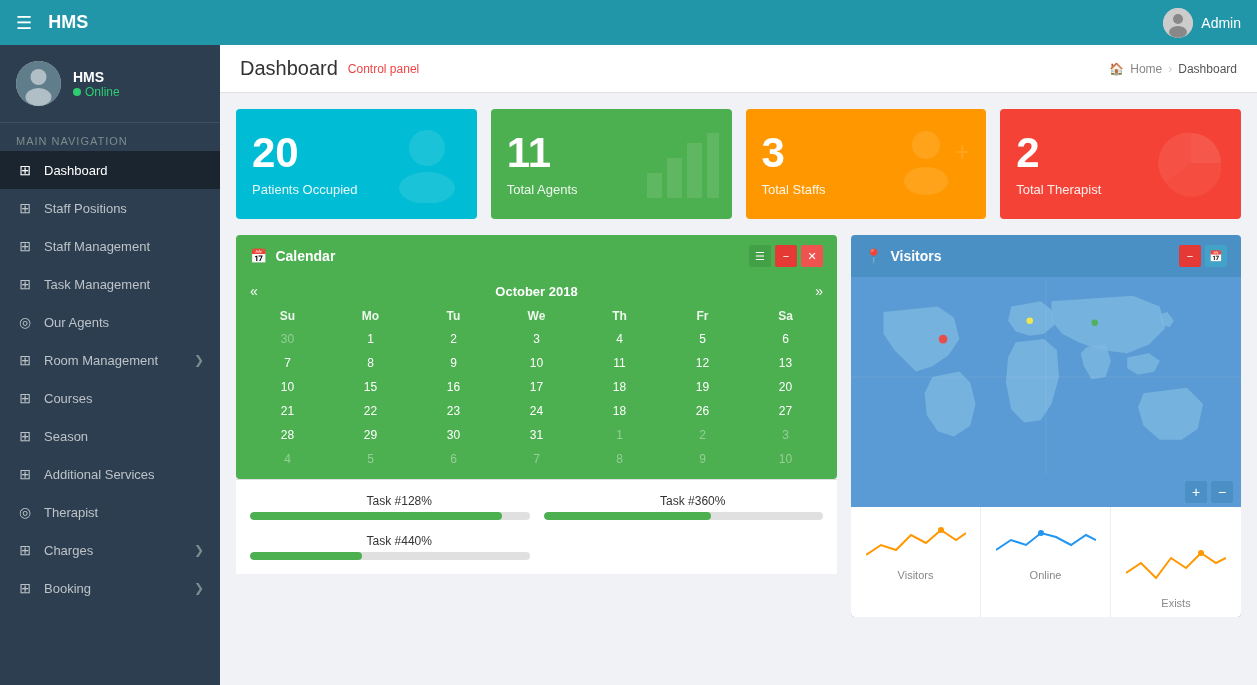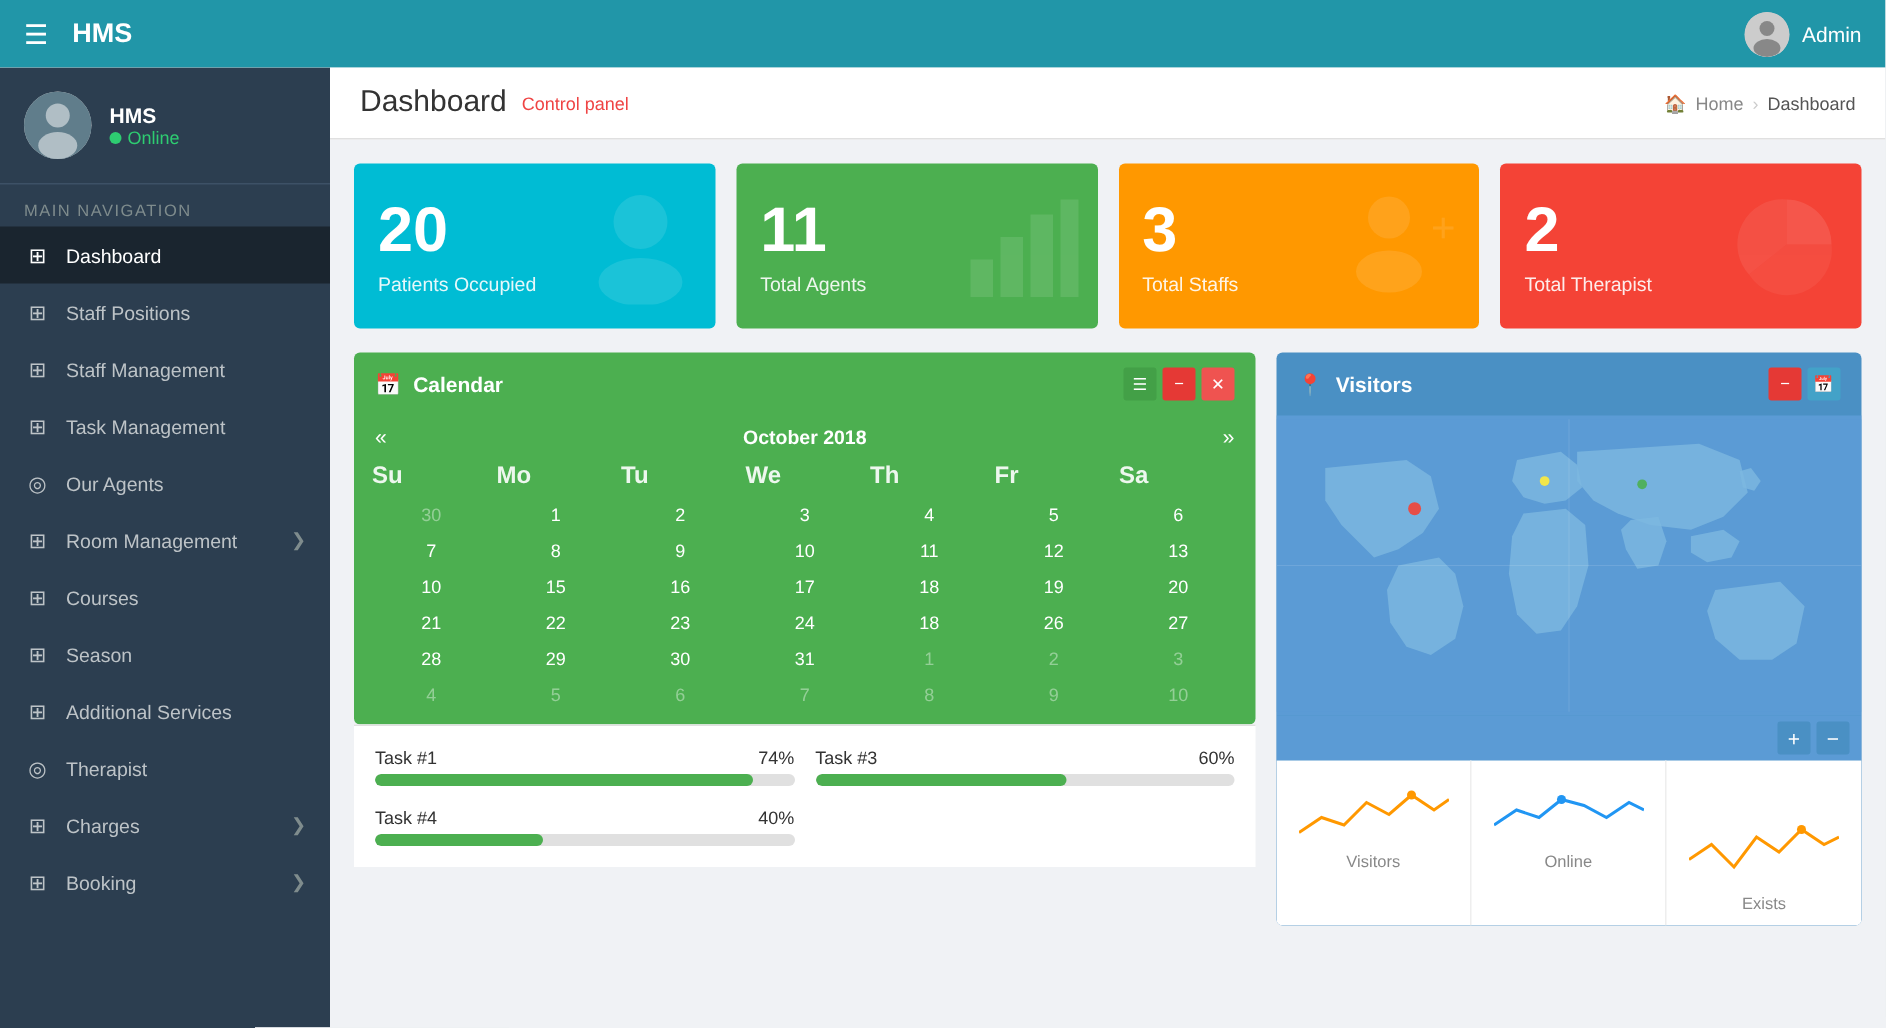--- a/index.html
+++ b/index.html
@@ -161,32 +161,32 @@
       display: flex; align-items: center; justify-content: space-between;
       padding: 6px 14px;
       color: white;
     }
     .cal-nav-btn { cursor: pointer; color: white; font-size: 14px; }
     .cal-month-title { font-weight: bold; font-size: 13px; }
 
     .calendar-grid { padding: 0 10px 8px; }
     .cal-row { display: grid; grid-template-columns: repeat(7, 1fr); }
     .cal-header-cell {
-      text-align: left; padding: 4px 2px;
-      color: rgba(255,255,255,0.9); font-size: 16px; font-weight: bold;
+      text-align: center; padding: 4px 2px;
+      color: rgba(255,255,255,0.9); font-size: 12px; font-weight: bold;
     }
     .cal-cell {
       text-align: center; padding: 5px 2px;
       color: white; font-size: 12px; cursor: pointer;
       border-radius: 3px;
     }
     .cal-cell.faded { color: rgba(255,255,255,0.4); }
     .tasks-grid { display: grid; grid-template-columns: 1fr 1fr; gap: 14px; }
     .task-item { }
-    .task-header { display: flex; justify-content: space-between; font-size: 12px; color: #333; margin-bottom: 4px; }
+    .task-header { display: flex; justify-content: center; font-size: 12px; color: #333; margin-bottom: 4px; margin-left: 19px; }
     .task-percent { color: #333; font-size: 12px; }
     .progress-bar-bg { background: #e0e0e0; height: 8px; border-radius: 4px; overflow: hidden; }
     .progress-bar-fill { height: 100%; background: #4caf50; border-radius: 4px; }
 
     
     .visitors-widget {
       background: #4a90c4;
       border-radius: 4px;
       overflow: hidden;
       display: flex;
@@ -476,21 +476,21 @@
               <div class="cal-cell faded">10</div>
             </div>
           </div>
         </div>
 
         <div class="cal-tasks-wrapper" style="padding:14px;">
           <div class="tasks-grid">
             <div class="task-item">
               <div class="task-header">
                 <span>Task #1</span>
-                <span class="task-percent">74%</span>
+                <span class="task-percent">28%</span>
               </div>
               <div class="progress-bar-bg">
                 <div class="progress-bar-fill" style="width:90%"></div>
               </div>
             </div>
             <div class="task-item">
               <div class="task-header">
                 <span>Task #3</span>
                 <span class="task-percent">60%</span>
               </div>

